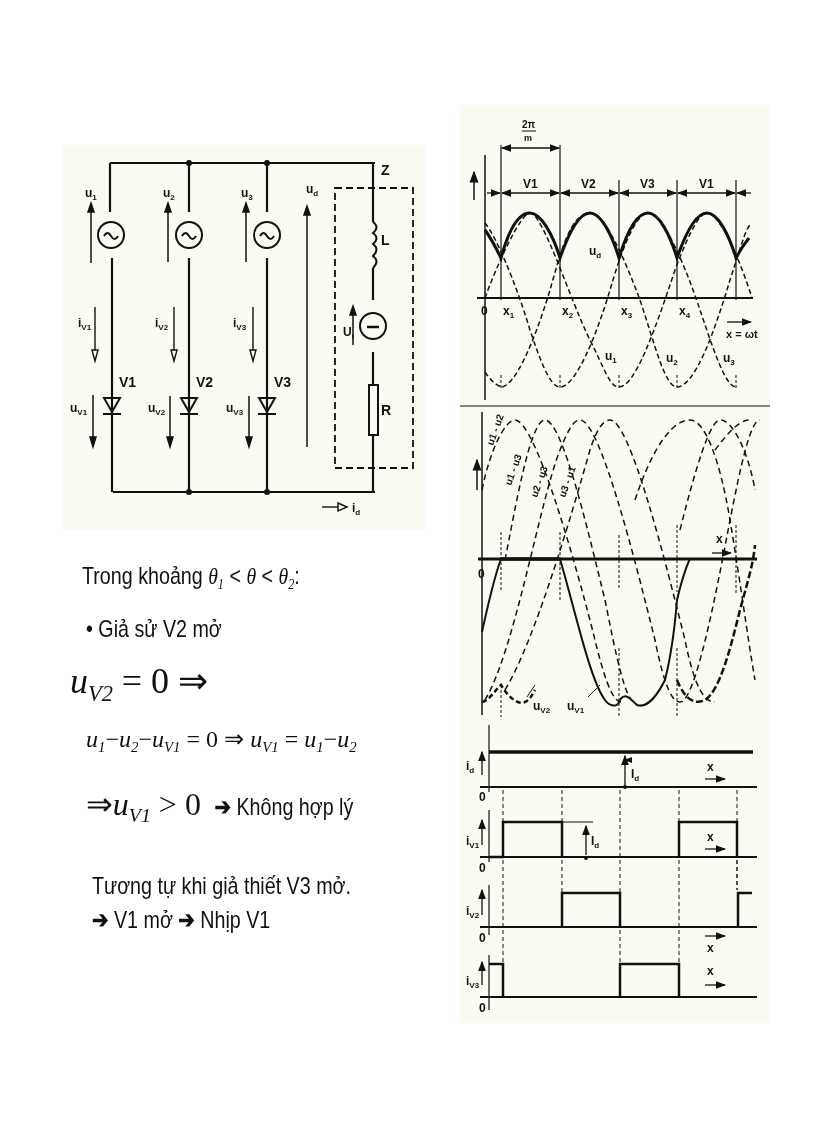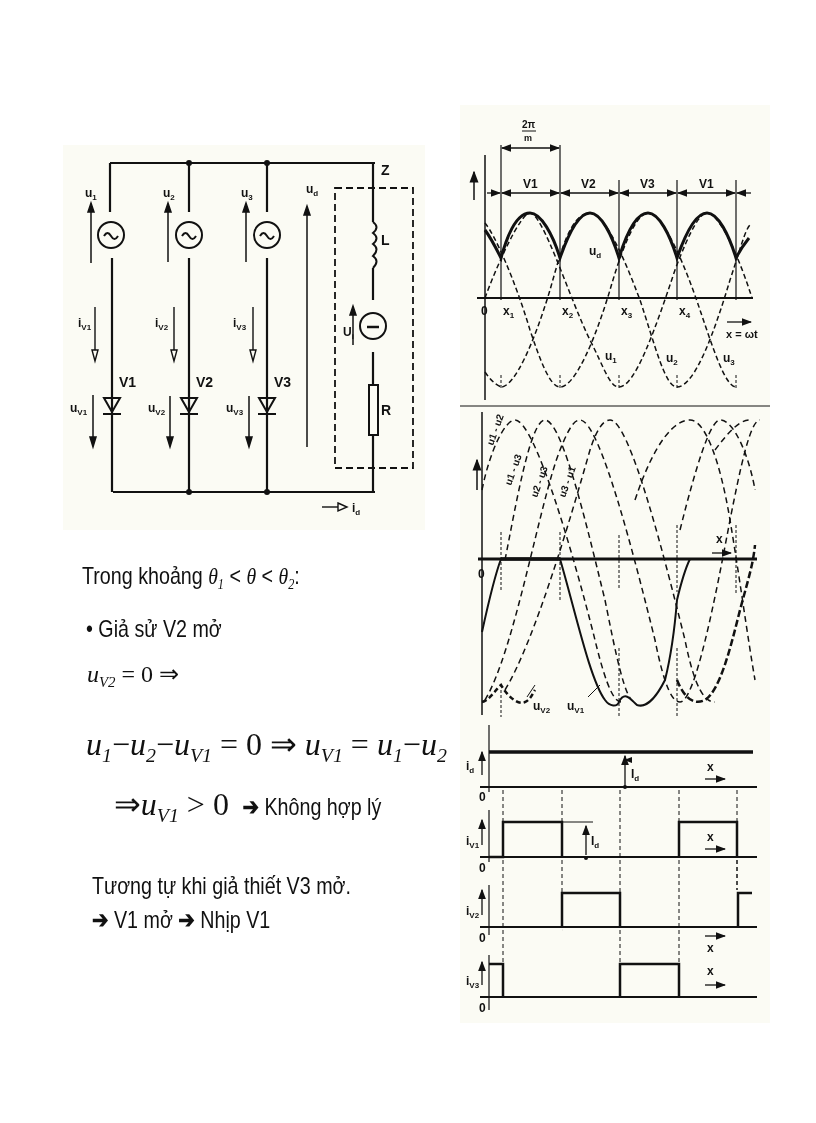--- a/index.html
+++ b/index.html
@@ -18,23 +18,23 @@
     #circuit-panel { left: 63px; top: 145px; width: 362px; height: 385px; }
     #wave-panel { left: 460px; top: 105px; width: 310px; height: 918px; }
     svg { position: absolute; left: 0; top: 0; overflow: visible; }
     .txt { position: absolute; white-space: nowrap; }
     .sans { font-family: "Liberation Sans", sans-serif; transform: scaleX(0.82); transform-origin: left center; }
     .math { font-family: "Liberation Serif", serif; font-style: italic; }
     .math .up { font-style: normal; }
     .math sub { font-size: 62%; vertical-align: -0.35em; }
     #line-heading { left: 82px; top: 562px; font-size: 24px; }
     #line-assume { left: 86px; top: 615px; font-size: 24px; }
-    #eq-1 { left: 87px; top: 660px; font-size: 24px; }
-    #eq-2 { left: 86px; top: 725px; font-size: 32px; }
-    #eq-3 { left: 86px; top: 785px; font-size: 32px; margin-left: 28px; }
+    #eq-1 { left: 70px; top: 660px; font-size: 36px; }
+    #eq-2 { left: 86px; top: 725px; font-size: 24px; }
+    #eq-3 { left: 86px; top: 785px; font-size: 32px; }
     #line-similar { left: 92px; top: 872px; font-size: 24px; }
     #line-conclusion { left: 92px; top: 906px; font-size: 24px; }
     .arrow-glyph { font-weight: bold; }
     .lbl { font-family: "Liberation Sans", sans-serif; font-weight: bold; font-size: 12px; fill: #111; }
     .lbl-s { font-family: "Liberation Sans", sans-serif; font-weight: bold; font-size: 8px; fill: #111; }
   </style>
 </head>
 <body>
 
 <div class="panel" id="circuit-panel">

